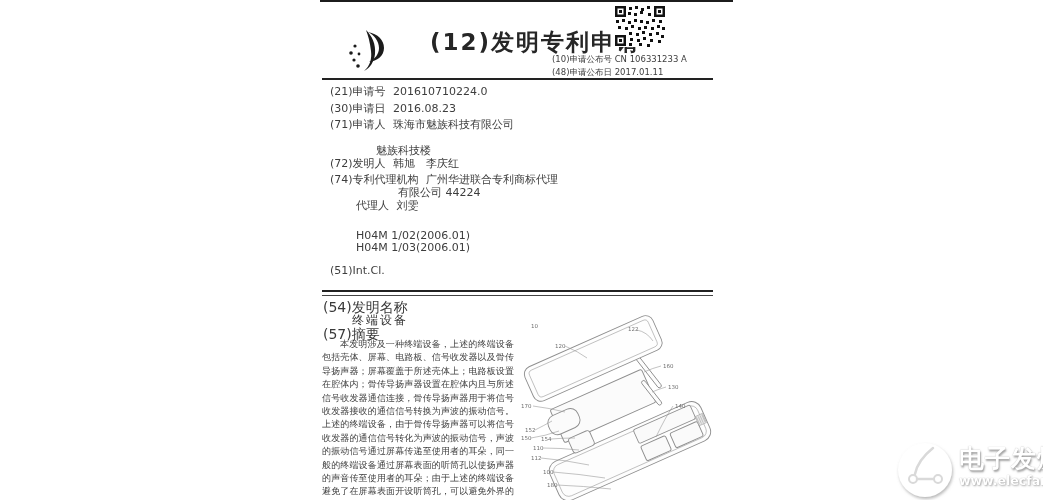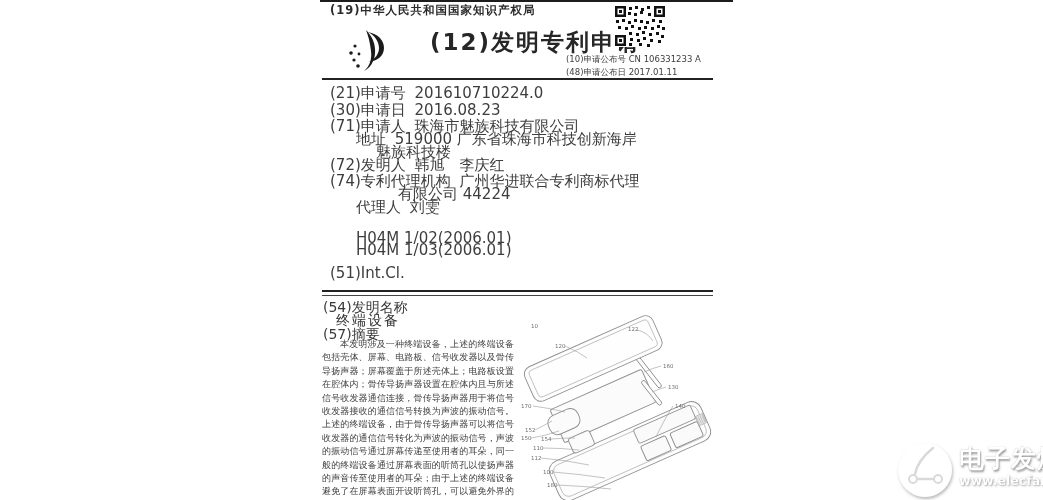--- a/index.html
+++ b/index.html
@@ -5,51 +5,50 @@
   html,body{margin:0;padding:0;}
   body{width:1043px;height:500px;overflow:hidden;background:#ffffff;}
   .canvas{position:relative;width:1043px;height:500px;background:#ffffff;
           font-family:"DejaVu Sans","Liberation Sans",sans-serif;color:#3a3a3a;}
   .abs{position:absolute;}
   .top-rule{left:320px;top:0;width:413px;height:2px;background:#1c1c1c;}
   .office-line{left:330px;top:3px;font-size:11.5px;font-weight:bold;color:#2a2a2a;letter-spacing:1px;white-space:nowrap;}
   .logo-box{left:342px;top:26px;width:50px;height:48px;}
   .doc-type{left:430px;top:27px;font-size:23px;font-weight:bold;color:#262626;letter-spacing:2px;white-space:nowrap;}
   .qr-box{left:614px;top:5px;width:52px;height:42px;}
-  .pub-line{left:566px;font-size:8.5px;color:#3d3d3d;white-space:nowrap;}
+  .pub-line{left:552px;font-size:8.5px;color:#3d3d3d;white-space:nowrap;}
   .pub-no{top:54px;}
   .pub-date{top:67px;}
   .header-rule{left:322px;top:78px;width:391px;height:2px;background:#222;}
-  .bib{font-size:15px;color:#3d3d3d;white-space:nowrap;}
+  .bib{font-size:11px;color:#3d3d3d;white-space:nowrap;}
   .lbl{margin-right:4px;}
   .italic{}
   .pages-info{left:440px;top:279px;width:262px;text-align:right;font-size:8.5px;color:#3d3d3d;white-space:nowrap;}
   .double-rule{left:322px;top:290px;width:391px;height:3px;border-top:2px solid #222;border-bottom:1px solid #444;}
   .sec-label{font-size:14px;color:#3a3a3a;white-space:nowrap;}
-  .invention-title{left:336px;top:312px;font-size:14px;color:#333;letter-spacing:2px;}
+  .invention-title{left:352px;top:312px;font-size:12px;color:#333;letter-spacing:2px;}
   .abstract{left:322px;top:338px;width:192px;height:162px;overflow:hidden;
             font-size:9px;line-height:13.4px;text-align:justify;color:#404040;text-indent:18px;}
   .figure-box{left:515px;top:300px;width:228px;height:200px;}
   .watermark{left:893px;top:430px;width:150px;height:70px;display:flex;align-items:center;}
   .wm-logo{width:64px;height:64px;flex:0 0 auto;margin-top:6px;}
   .wm-text{margin-left:2px;color:#ffffff;}
   .wm-name{font-size:25px;font-weight:bold;letter-spacing:1px;white-space:nowrap;
            text-shadow:1px 2px 2px rgba(90,90,90,.55),0 0 1px rgba(130,130,130,.6);}
   .wm-url{font-size:12.5px;font-weight:bold;white-space:nowrap;margin-top:-2px;
           text-shadow:1px 1px 2px rgba(110,110,110,.55),0 0 1px rgba(150,150,150,.6);}
   svg text{font-family:"DejaVu Sans",sans-serif;}
 </style>
 </head>
 <body>
 
 <div class="canvas">
 
   <div class="abs top-rule"></div>
 
-  <div class="abs office-line">(19)中华人民共和国国家知识产权局</div>
 
   <div class="abs logo-box">
     <svg width="50" height="48" viewBox="0 0 50 48">
       <path d="M24 4 C30 10 34 18 33 28 C32 36 28 42 22 45 C28 40 30 33 29 25 C28 16 26 9 24 4 Z" fill="#1b1b1b"></path>
       <path d="M26 6 C36 8 42 14 42 22 C42 30 35 35 27 36 C33 33 37 28 37 22 C37 15 32 9 26 6 Z" fill="#1b1b1b"></path>
       <circle cx="13" cy="20" r="1.6" fill="#1b1b1b"></circle>
       <circle cx="9" cy="27" r="1.8" fill="#1b1b1b"></circle>
       <circle cx="12" cy="34" r="1.6" fill="#1b1b1b"></circle>
       <circle cx="17" cy="28" r="1.4" fill="#1b1b1b"></circle>
       <circle cx="16" cy="40" r="1.8" fill="#1b1b1b"></circle>
@@ -131,24 +130,20 @@
 
   <div class="abs bib" style="left:330px;top:101px;">
     <span class="lbl">(30)申请日</span>
     <span>2016.08.23</span>
   </div>
 
   <div class="abs bib" style="left:330px;top:117px;">
     <span class="lbl">(71)申请人</span>
     <span>珠海市魅族科技有限公司</span>
   </div>
-  <div class="abs bib" style="left:356px;top:130px;">
-    <span class="lbl">地址</span>
-    <span>519000 广东省珠海市科技创新海岸</span>
-  </div>
   <div class="abs bib" style="left:376px;top:143px;">
     <span>魅族科技楼</span>
   </div>
 
   <div class="abs bib" style="left:330px;top:156px;">
     <span class="lbl">(72)发明人</span>
     <span>韩旭　李庆红</span>
   </div>
 
   <div class="abs bib" style="left:330px;top:172px;">

